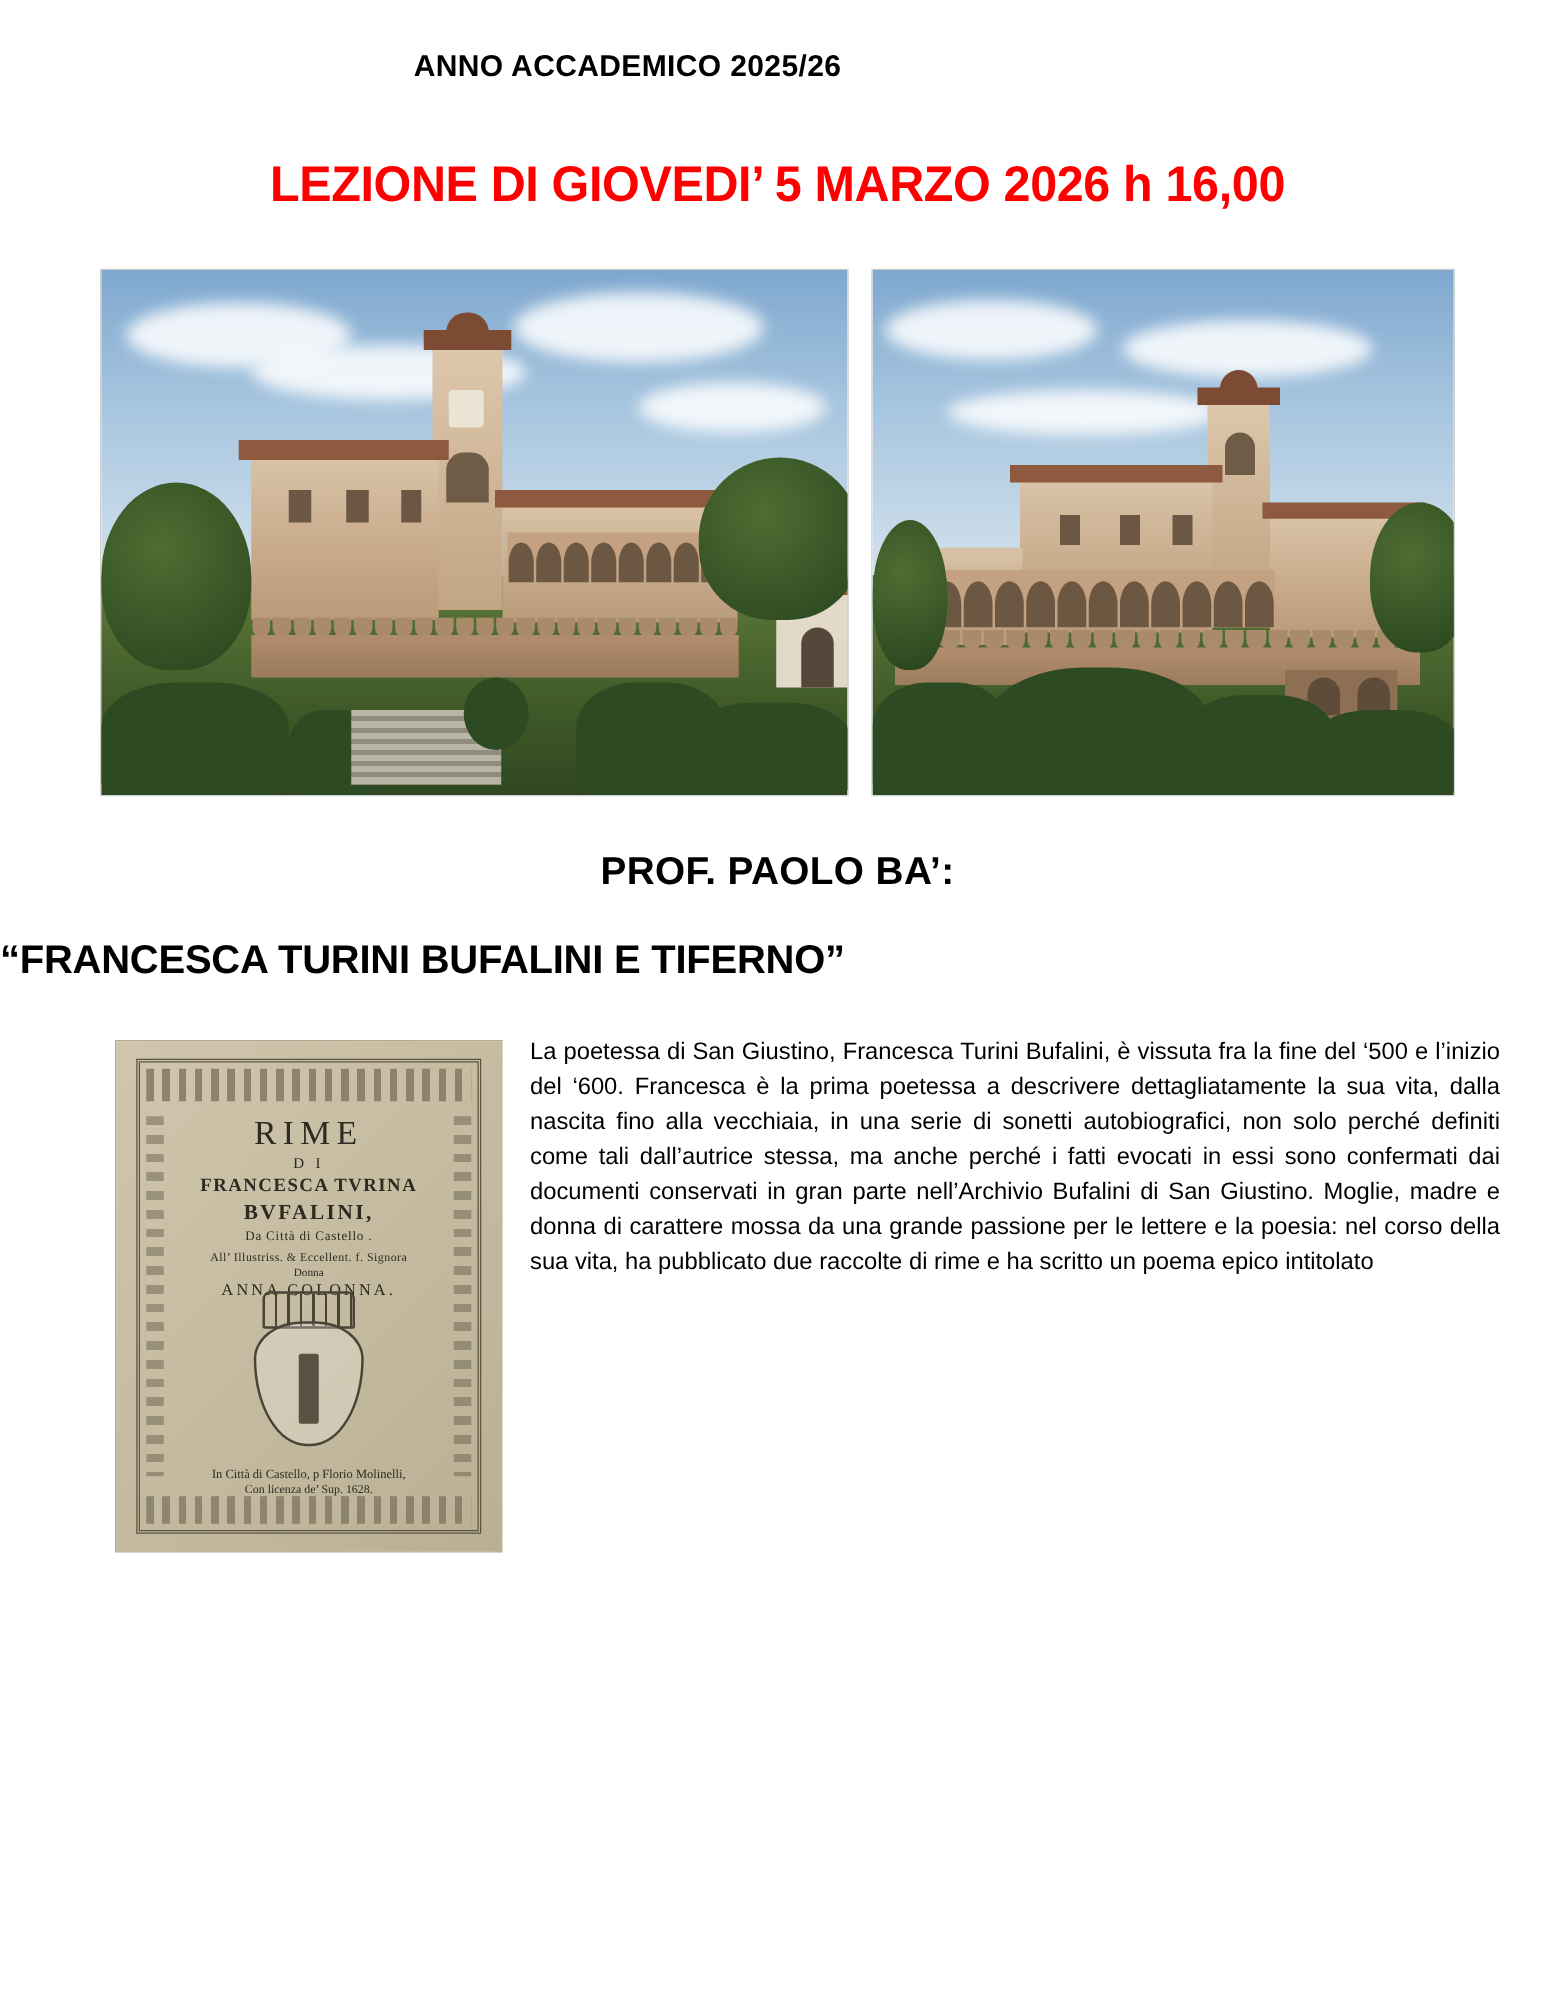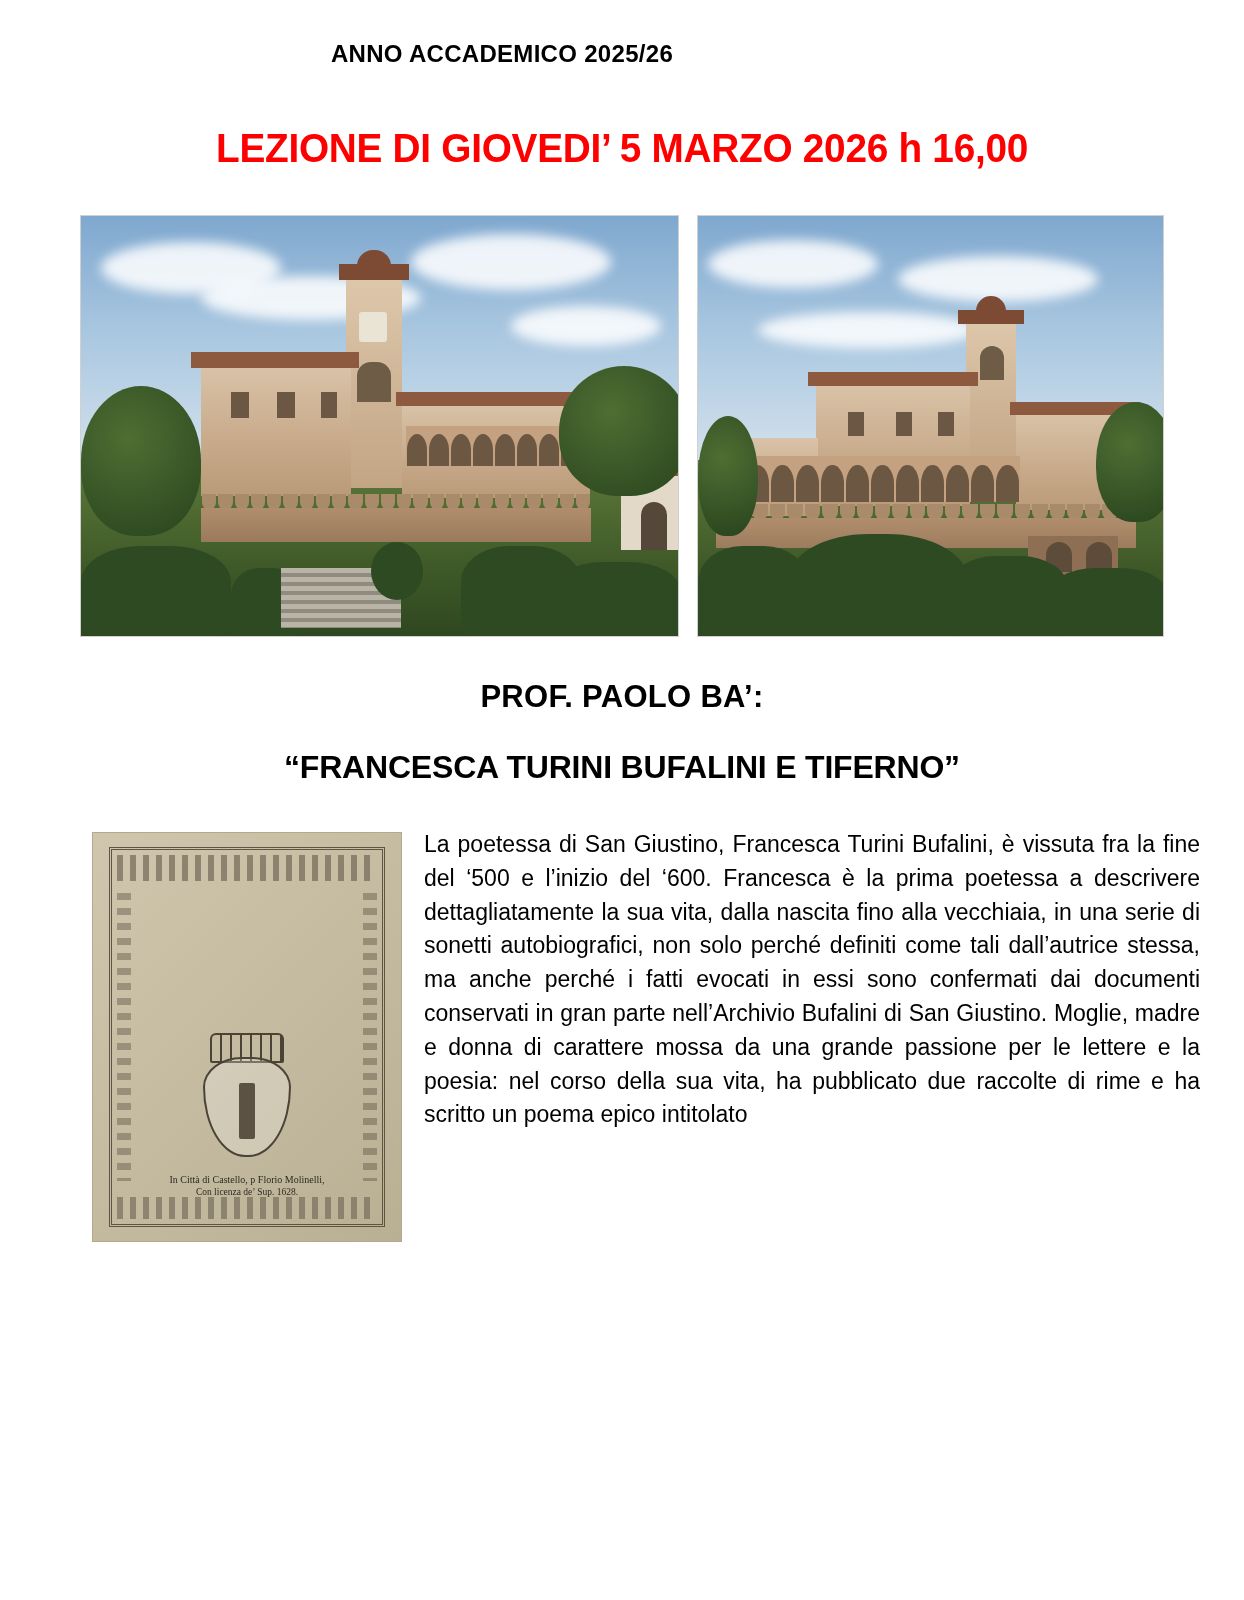--- a/index.html
+++ b/index.html
@@ -211,21 +211,21 @@
   
   .speaker {
     margin-top: 42px;
     text-align: center;
     font-size: 31px;
     font-weight: bold;
     letter-spacing: 0.3px;
   }
   .lecture-title {
     margin-top: 34px;
-    text-align: center;
+    text-align: left;
     font-size: 32px;
     font-weight: bold;
     letter-spacing: -0.2px;
   }
 
   
   .body-section {
     margin-top: 42px;
     padding: 0 44px 0 44px;
   }
@@ -322,21 +322,21 @@
   .bf2 { font-size: 9.5px; margin-top: 2px; }
   .book-bottom-orn {
     position: absolute;
     left: 24px; right: 24px; bottom: 22px;
     height: 22px;
     background: repeating-linear-gradient(90deg, #6b6150 0 6px, transparent 6px 13px);
     opacity: 0.6;
   }
 
   .body-text {
-    font-size: 23px;
+    font-size: 19px;
     line-height: 1.47;
     text-align: justify;
     color: #000;
   }
   .body-text .tail {
     display: block;
   }
   .body-text em {
     font-style: italic;
   }
@@ -507,20 +507,30 @@
 <div class="speaker">PROF. PAOLO BA’:</div>
 <div class="lecture-title">“FRANCESCA TURINI BUFALINI E TIFERNO”</div>
 
 <div class="body-section">
 
   <div class="book-figure">
     <div class="book-frame"></div>
     <div class="book-orn"></div>
     <div class="book-side-orn-l"></div>
     <div class="book-side-orn-r"></div>
+    <div class="book-text">
+      <div class="bt-rime">RIME</div>
+      <div class="bt-di">D I</div>
+      <div class="bt-name">FRANCESCA TVRINA</div>
+      <div class="bt-name2">BVFALINI,</div>
+      <div class="bt-small">Da Città di Castello .</div>
+      <div class="bt-small2">All’ Illustriss. &amp; Eccellent. f. Signora</div>
+      <div class="bt-donna">Donna</div>
+      <div class="bt-anna">ANNA COLONNA.</div>
+    </div>
     <div class="book-crest">
       <div class="crest-crown"></div>
       <div class="crest-shield"></div>
       <div class="crest-col"></div>
     </div>
     <div class="book-footer">
       <div class="bf1">In Città di Castello, p Florio Molinelli,</div>
       <div class="bf2">Con licenza de’ Sup. 1628.</div>
     </div>
     <div class="book-bottom-orn"></div>

